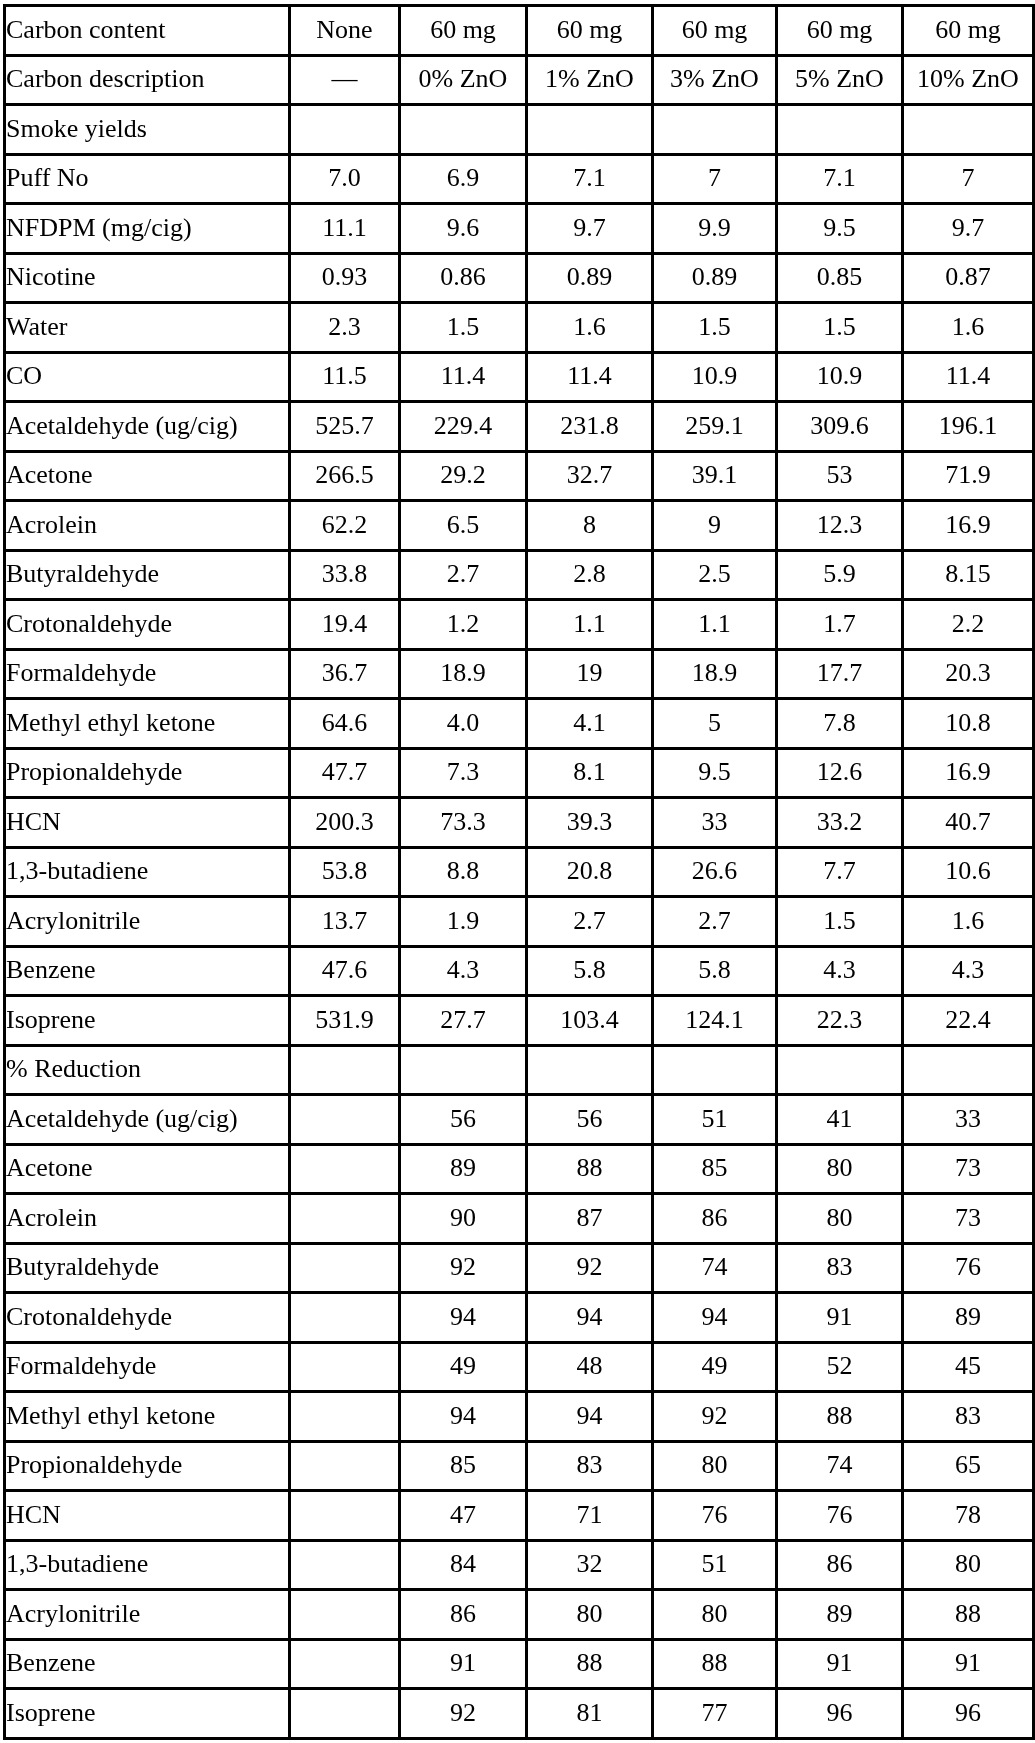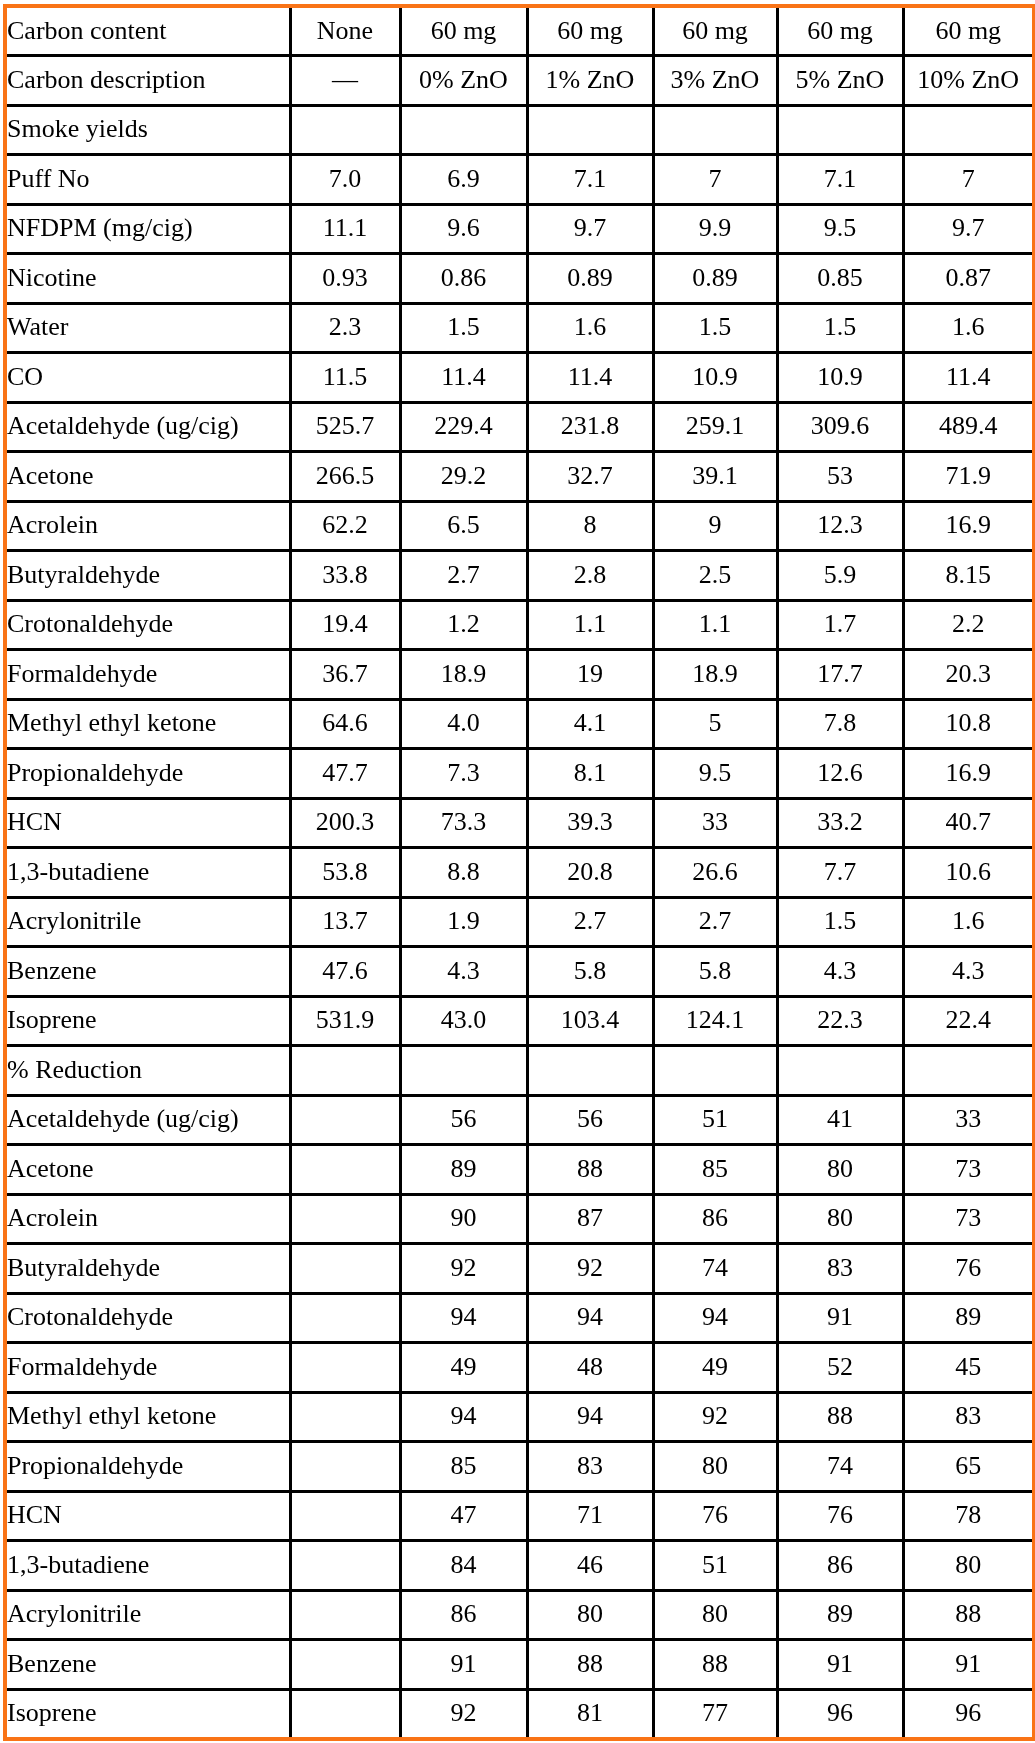--- a/index.html
+++ b/index.html
@@ -28,21 +28,21 @@
     border: 3px solid #000000;
     color: #000000;
     font-size: 26px;
     line-height: 1.1;
     vertical-align: middle;
     overflow: hidden;
     white-space: nowrap;
     background: #ffffff;
     padding: 0;
   }
-  table.data-table { border: 4px solid #f97316; }
+  table.data-table { border: 1px solid #f97316; }
   td.label-cell {
     text-align: left;
     padding-left: 10px;
   }
   td.value-cell {
     text-align: center;
   }
   tr.table-row { height: 49.5px; }
 </style>
 </head>
@@ -132,21 +132,21 @@
           <td class="value-cell">10.9</td>
           <td class="value-cell">11.4</td>
         </tr>
         <tr class="table-row">
           <td class="label-cell">Acetaldehyde (ug/cig)</td>
           <td class="value-cell">525.7</td>
           <td class="value-cell">229.4</td>
           <td class="value-cell">231.8</td>
           <td class="value-cell">259.1</td>
           <td class="value-cell">309.6</td>
-          <td class="value-cell">489.4</td>
+          <td class="value-cell">196.1</td>
         </tr>
         <tr class="table-row">
           <td class="label-cell">Acetone</td>
           <td class="value-cell">266.5</td>
           <td class="value-cell">29.2</td>
           <td class="value-cell">32.7</td>
           <td class="value-cell">39.1</td>
           <td class="value-cell">53</td>
           <td class="value-cell">71.9</td>
         </tr>
@@ -236,21 +236,21 @@
           <td class="value-cell">47.6</td>
           <td class="value-cell">4.3</td>
           <td class="value-cell">5.8</td>
           <td class="value-cell">5.8</td>
           <td class="value-cell">4.3</td>
           <td class="value-cell">4.3</td>
         </tr>
         <tr class="table-row">
           <td class="label-cell">Isoprene</td>
           <td class="value-cell">531.9</td>
-          <td class="value-cell">43.0</td>
+          <td class="value-cell">27.7</td>
           <td class="value-cell">103.4</td>
           <td class="value-cell">124.1</td>
           <td class="value-cell">22.3</td>
           <td class="value-cell">22.4</td>
         </tr>
         <tr class="table-row">
           <td class="label-cell">% Reduction</td>
           <td class="value-cell"></td>
           <td class="value-cell"></td>
           <td class="value-cell"></td>
@@ -336,21 +336,21 @@
           <td class="value-cell">47</td>
           <td class="value-cell">71</td>
           <td class="value-cell">76</td>
           <td class="value-cell">76</td>
           <td class="value-cell">78</td>
         </tr>
         <tr class="table-row">
           <td class="label-cell">1,3-butadiene</td>
           <td class="value-cell"></td>
           <td class="value-cell">84</td>
-          <td class="value-cell">46</td>
+          <td class="value-cell">32</td>
           <td class="value-cell">51</td>
           <td class="value-cell">86</td>
           <td class="value-cell">80</td>
         </tr>
         <tr class="table-row">
           <td class="label-cell">Acrylonitrile</td>
           <td class="value-cell"></td>
           <td class="value-cell">86</td>
           <td class="value-cell">80</td>
           <td class="value-cell">80</td>

